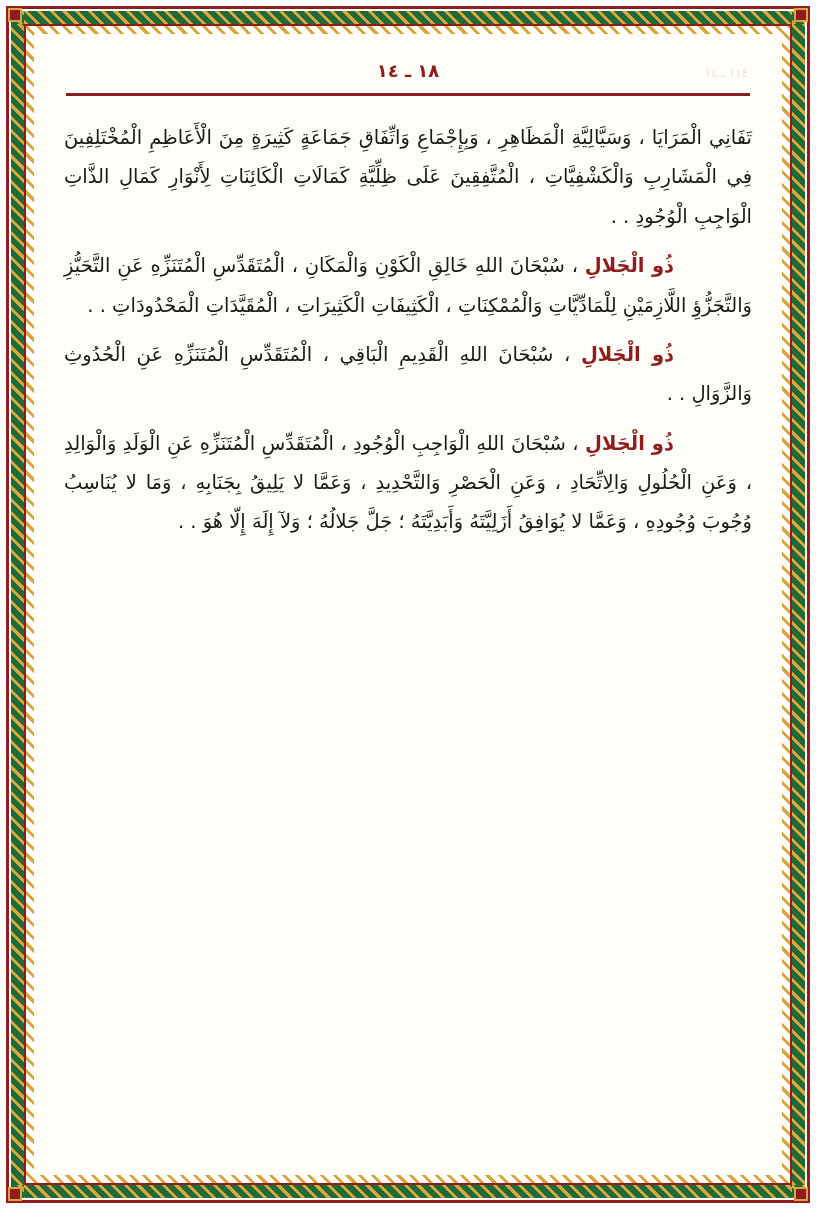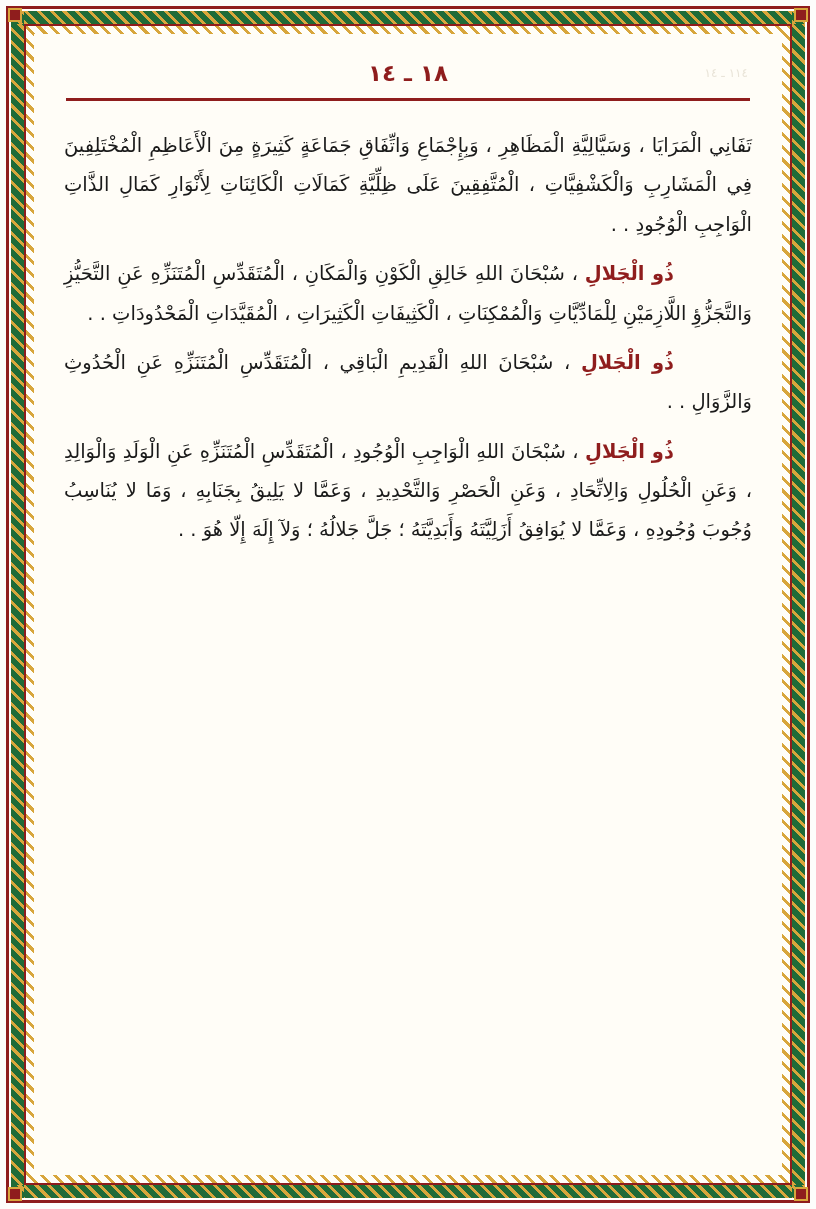--- a/index.html
+++ b/index.html
@@ -92,42 +92,42 @@
   }
   .chapter-title {
     color: #8f1d1d;
     font-size: 22px;
     font-weight: bold;
     letter-spacing: 0.5px;
     white-space: nowrap;
   }
   .page-numbers {
     color: #8f1d1d;
-    font-size: 23px;
+    font-size: 18px;
     font-weight: bold;
     white-space: nowrap;
   }
   .folio {
     position: absolute;
     right: 4px;
     top: 6px;
     color: #e9e4d8;
     font-size: 12px;
     letter-spacing: 2px;
     white-space: nowrap;
   }
   .rule {
     margin: 12px 2px 0 2px;
     height: 3px;
     background: #8f1d1d;
   }
 
   
   .body-text {
-    margin-top: 8px;
+    margin-top: 0;
     color: #1a1a1a;
     font-size: 19.5px;
     line-height: 2.02;
     text-align: justify;
     text-justify: inter-word;
   }
   .para {
     margin: 0 0 10px 0;
   }
   .para .lead {

